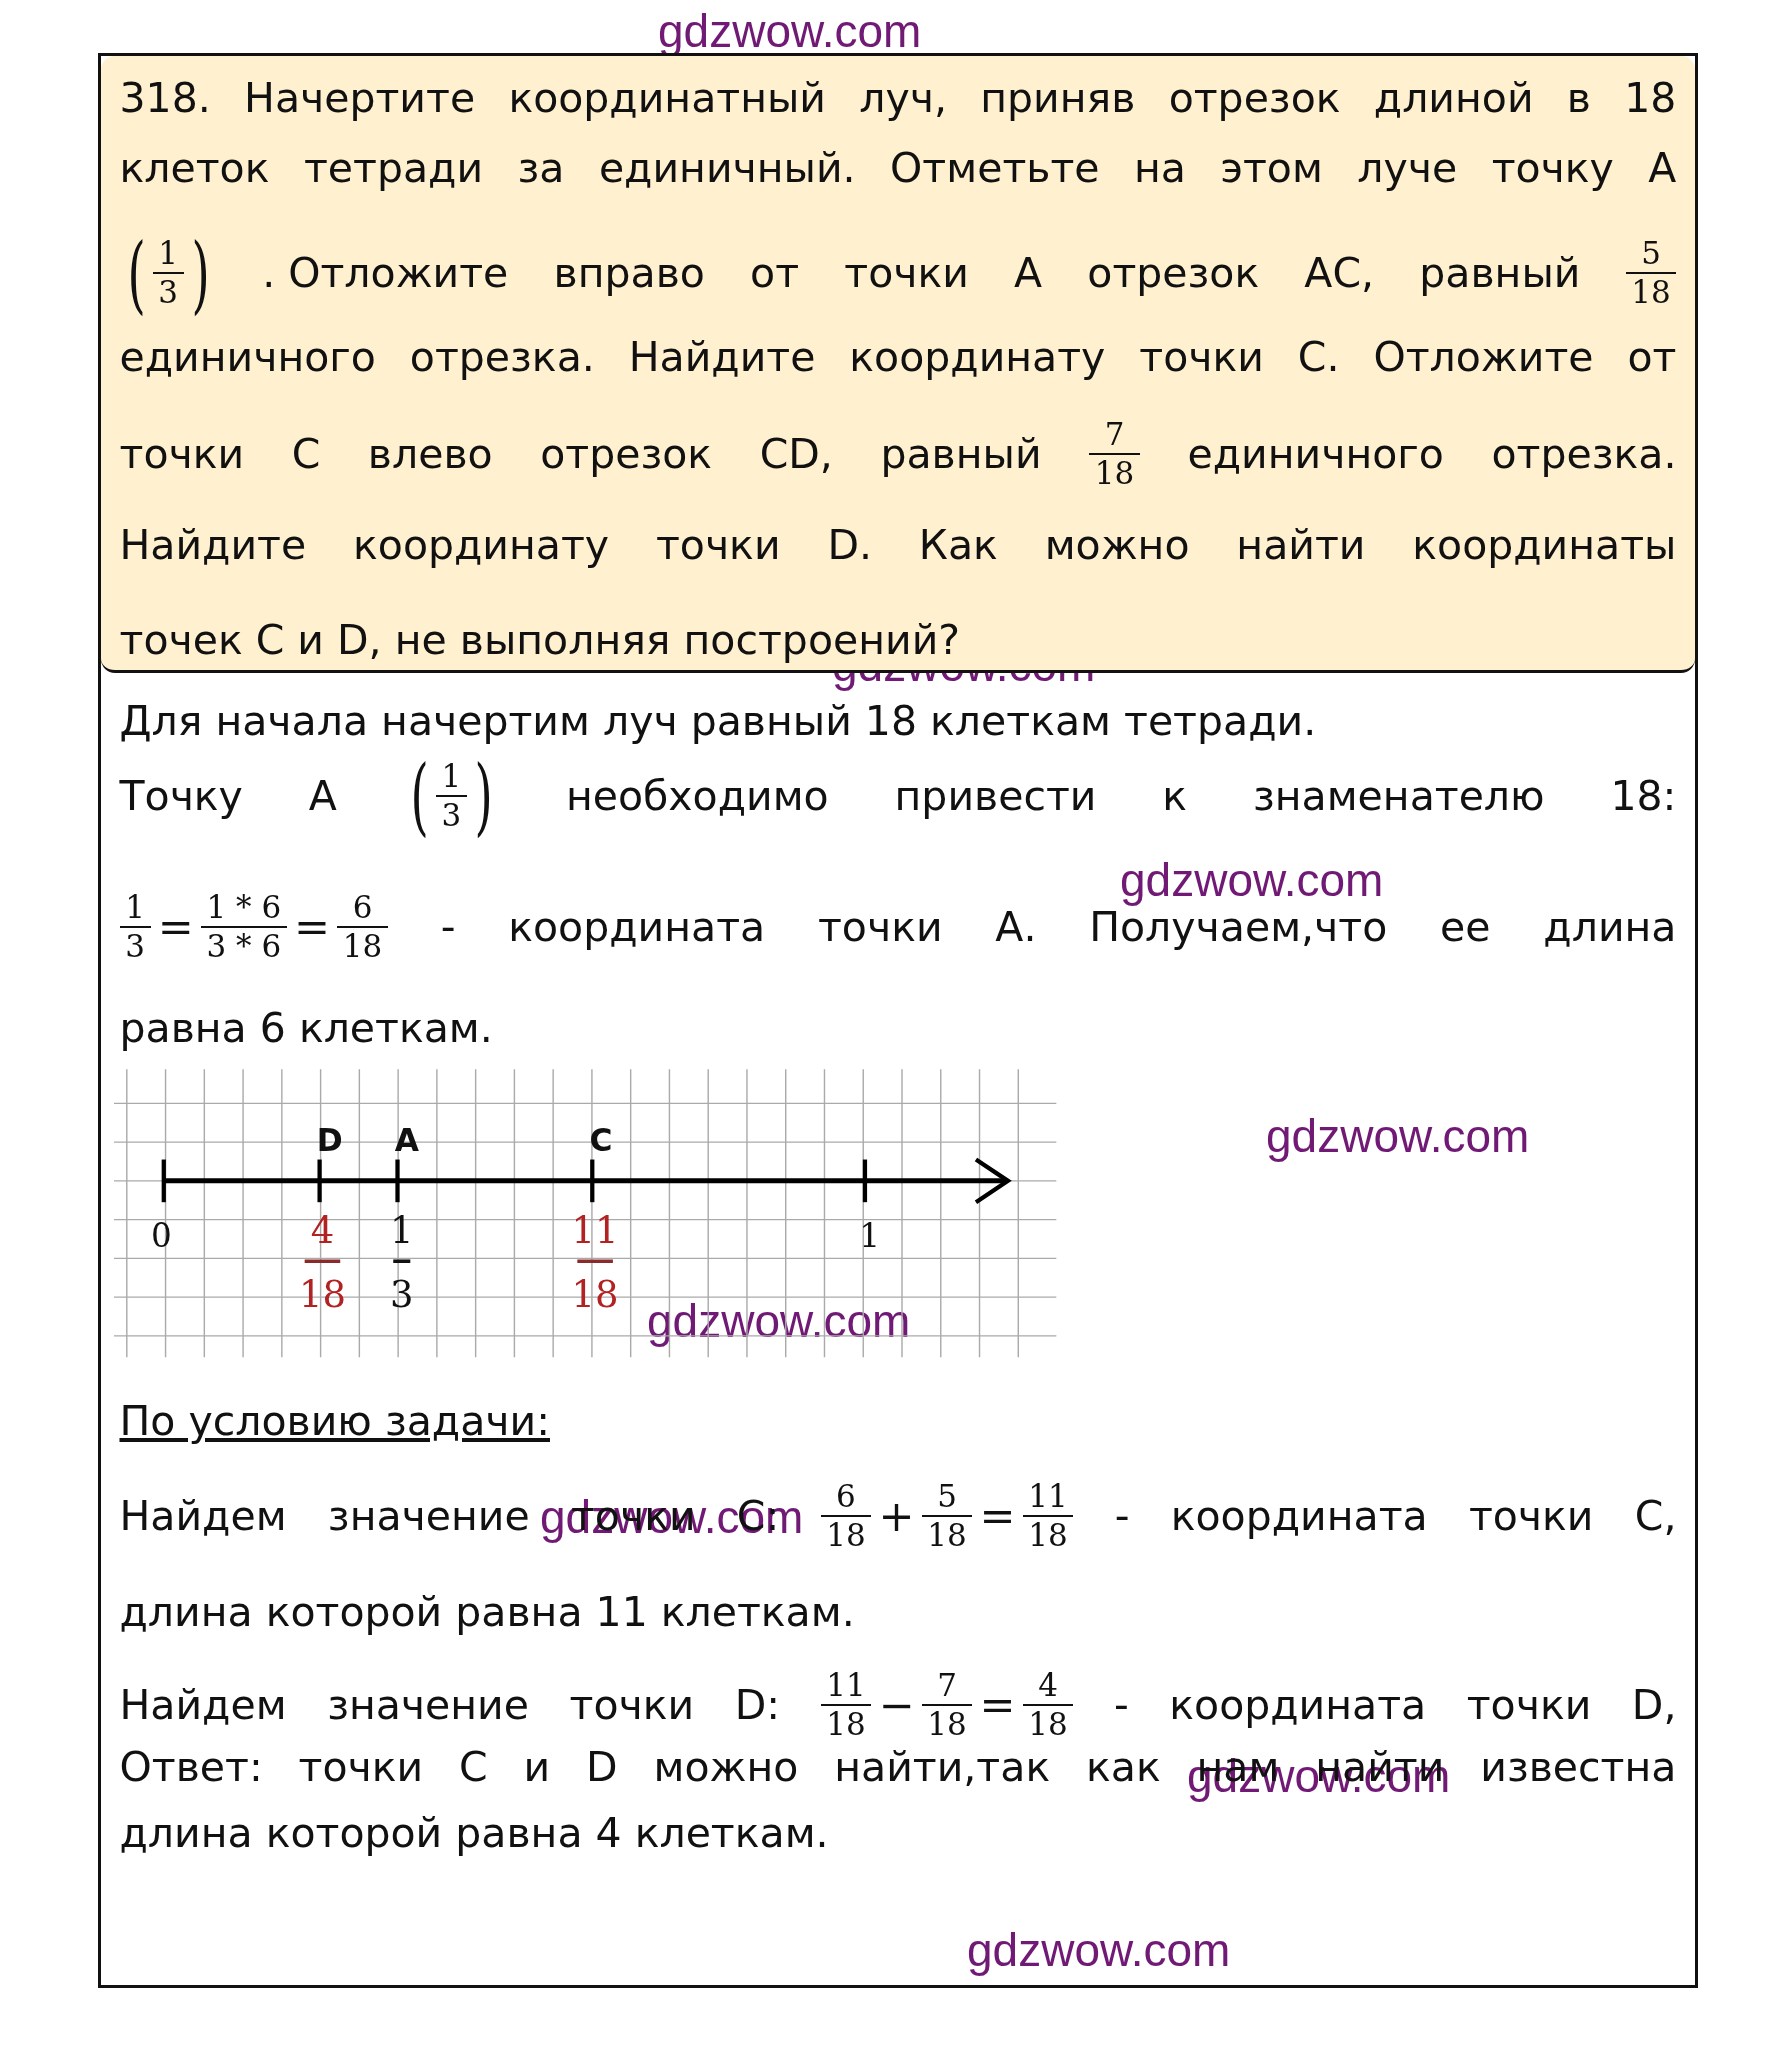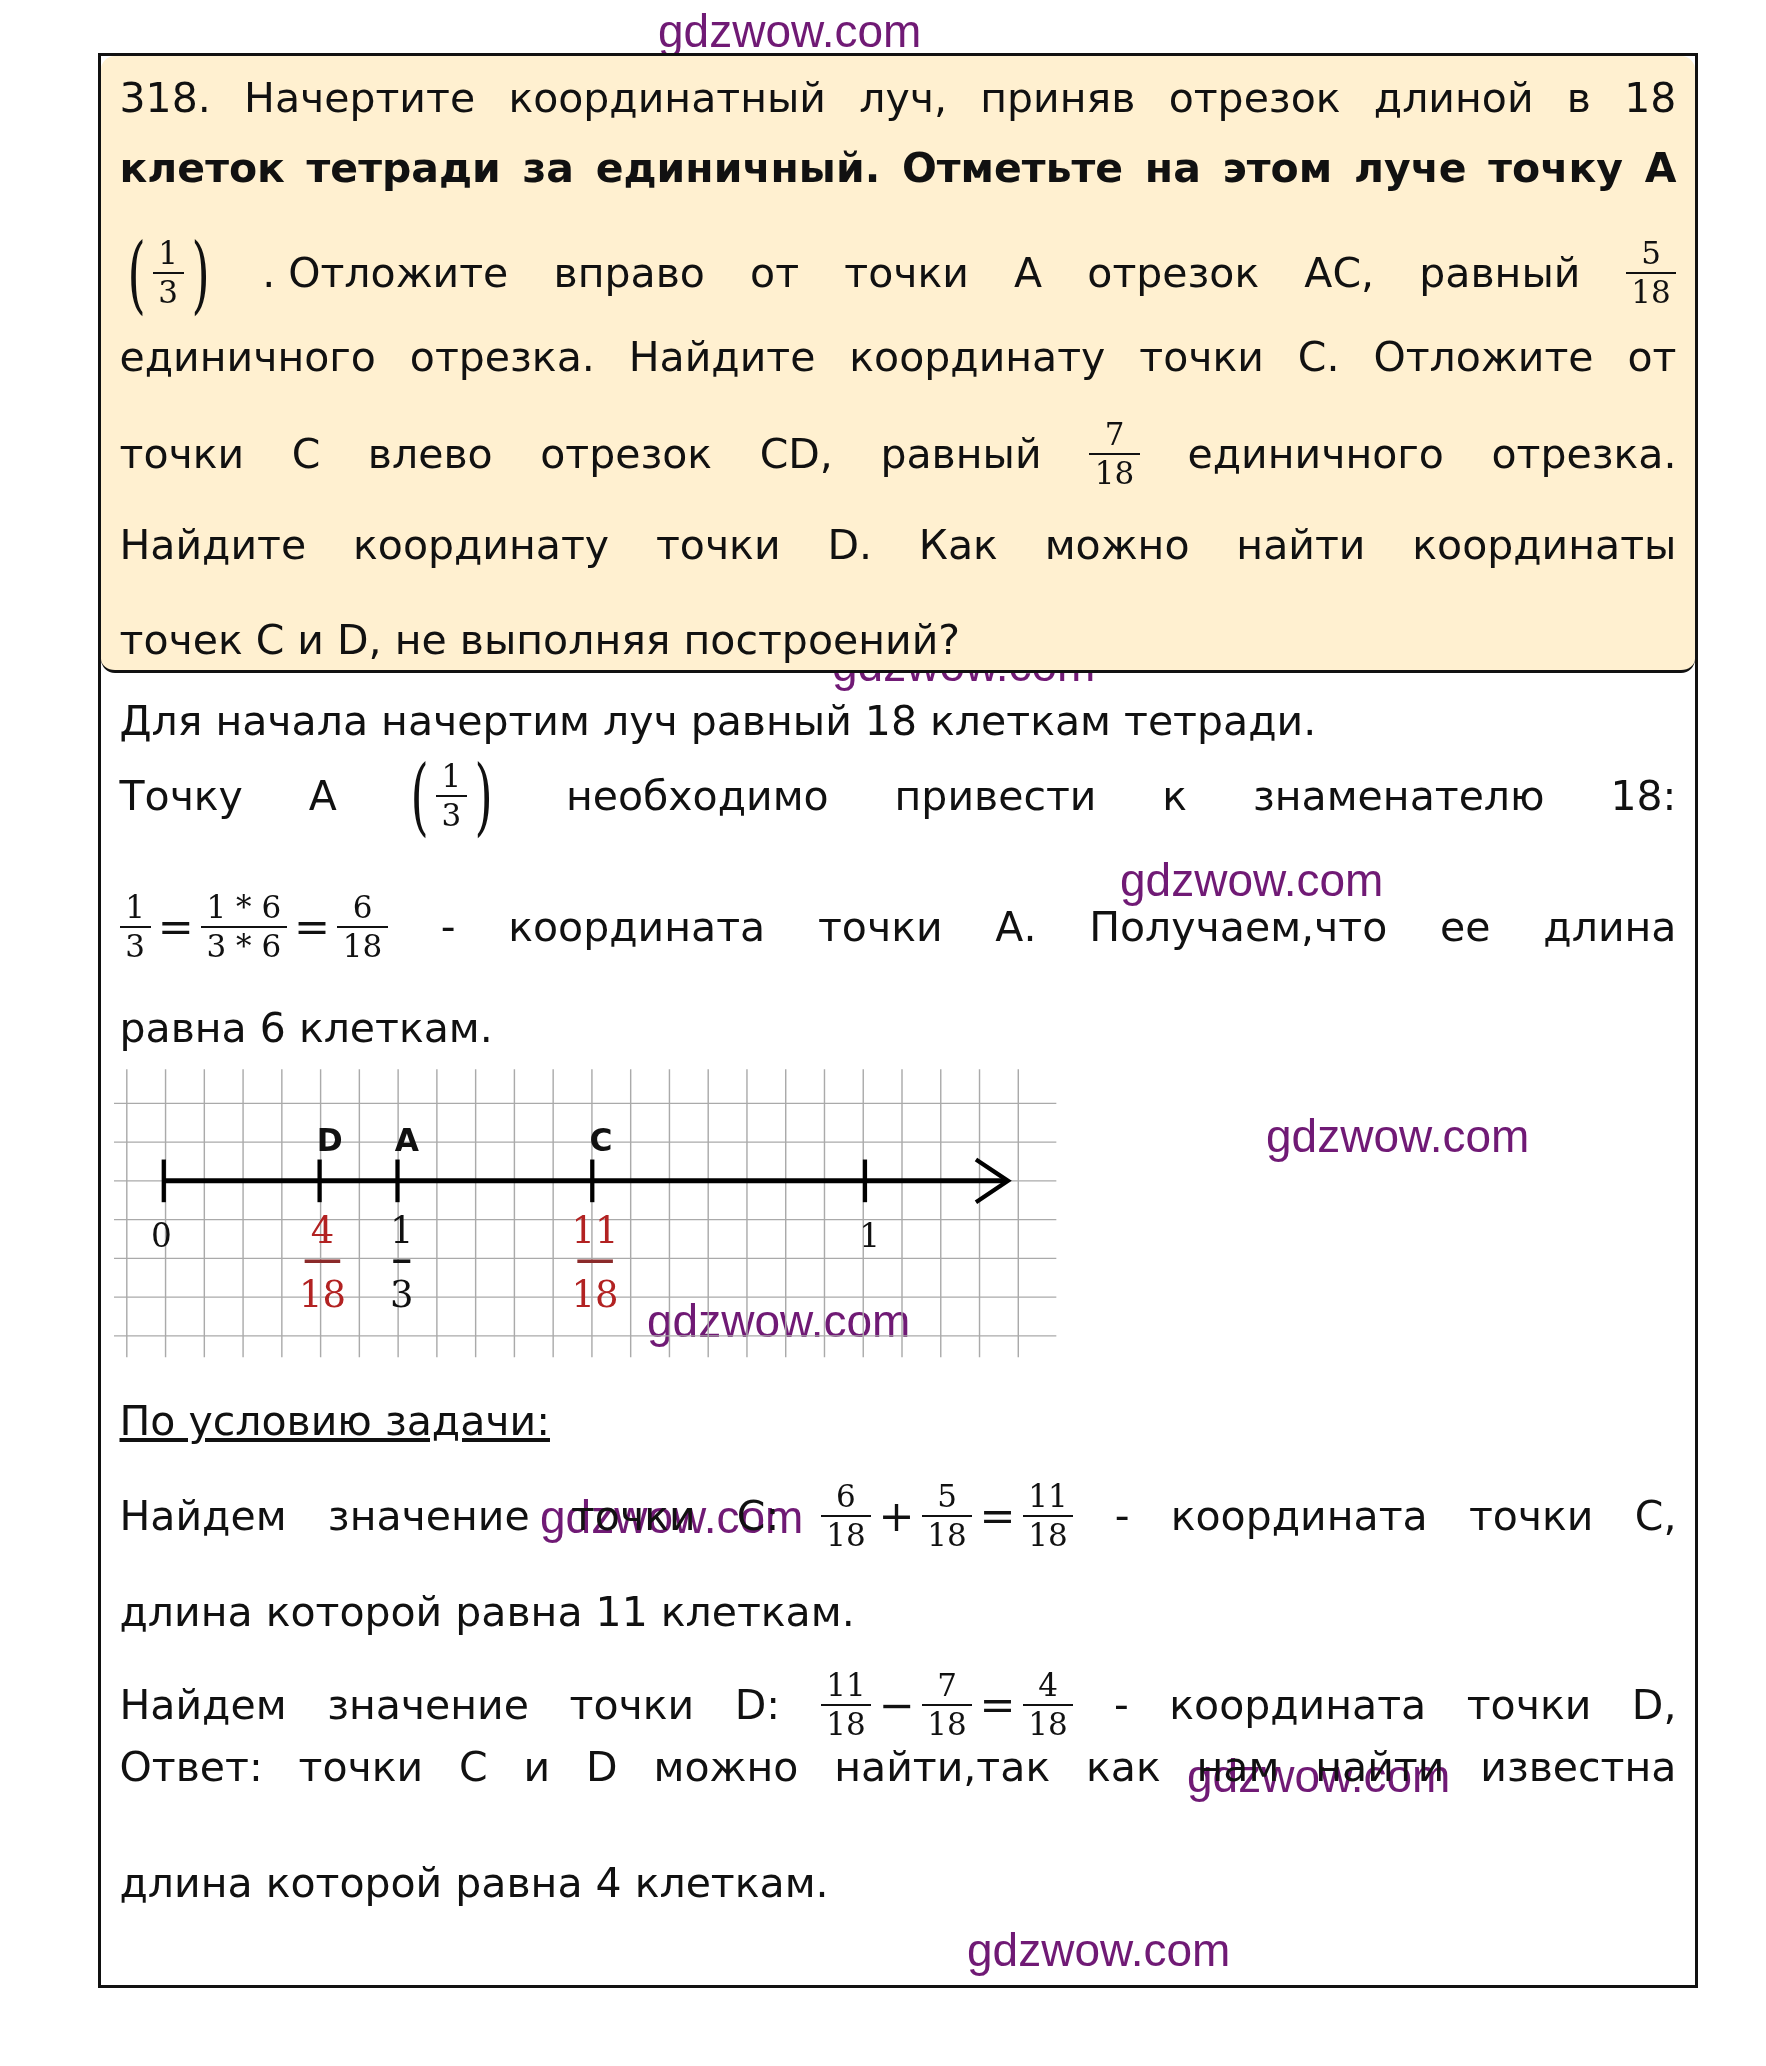--- a/index.html
+++ b/index.html
@@ -43,21 +43,21 @@
       <span>318.</span>
       <span>Начертите</span>
       <span>координатный</span>
       <span>луч,</span>
       <span>приняв</span>
       <span>отрезок</span>
       <span>длиной</span>
       <span>в</span>
       <span>18</span>
     </div>
-    <div class="line" style="top:87px;font-weight:bold;">
+    <div class="line" style="top:87px;">
       <span>клеток</span>
       <span>тетради</span>
       <span>за</span>
       <span>единичный.</span>
       <span>Отметьте</span>
       <span>на</span>
       <span>этом</span>
       <span>луче</span>
       <span>точку</span>
       <span>А</span>
@@ -223,21 +223,21 @@
       <span class="frac">
           <span class="num">4</span>
           <span class="den">18</span>
         </span>
     </span>
     <span>-</span>
     <span>координата</span>
     <span>точки</span>
     <span>D,</span>
   </div>
-  <div class="line left" style="top:1802px;align-items:flex-end;">
+  <div class="line left" style="top:1752px;align-items:flex-end;">
     <span>длина которой равна 4 клеткам.</span>
   </div>
   <div class="line" style="top:1686px;">
     <span>Ответ:</span>
     <span>точки</span>
     <span>C</span>
     <span>и</span>
     <span>D</span>
     <span>можно</span>
     <span>найти,так</span>

